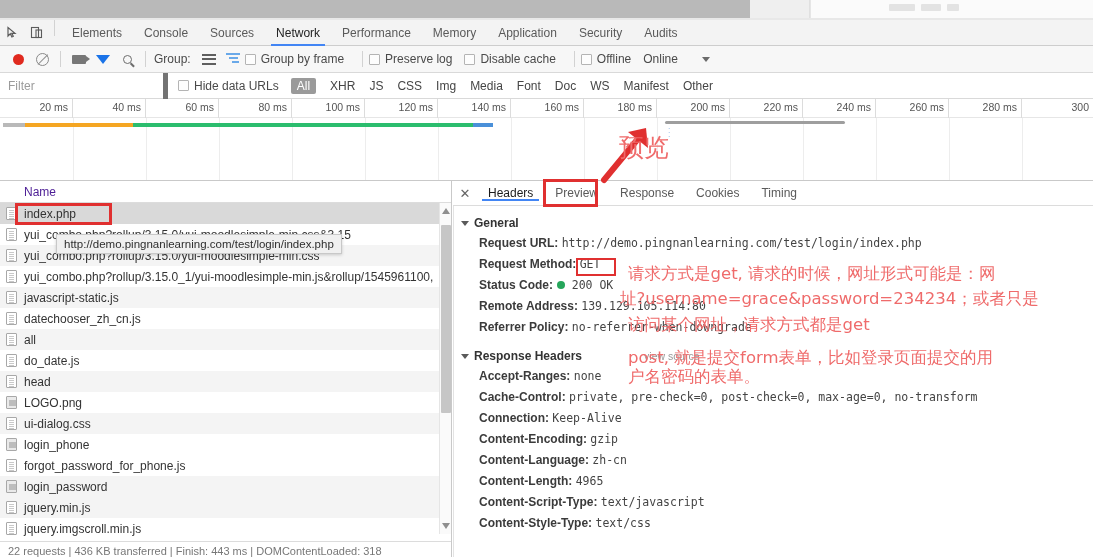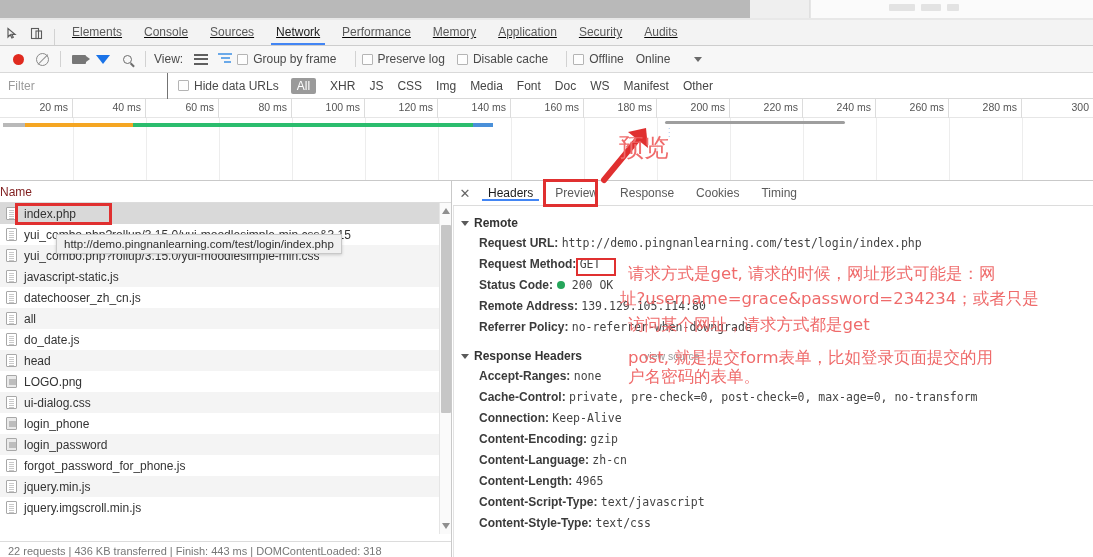--- a/index.html
+++ b/index.html
@@ -12,21 +12,21 @@
   .ts-dark{ position:absolute; left:0; top:0; width:750px; height:18px; background:#b9b9b9; }
   .ts-panelA{ position:absolute; left:750px; top:0; width:60px; height:18px;
      background:#efefef; border-right:1px solid #e0e0e0;}
   .ts-panelB{ position:absolute; left:810px; top:0; width:283px; height:18px;
      background:#fbfbfb; border-left:1px solid #e6e6e6;}
   .ts-ghost{ position:absolute; top:4px; height:7px; background:#e3e3e3; border-radius:1px;}
   .top-underline{ position:absolute;left:0;top:18px;width:1093px;height:2px;background:#e8e8e8;}
 
   
   .tabbar{ position:absolute; left:0; top:20px; width:1093px; height:26px;
-    background:#f3f3f3; border-bottom:1px solid #cdcdcd; display:flex; align-items:flex-end;text-decoration:underline;}
+    background:#f3f3f3; border-bottom:1px solid #cdcdcd; display:flex; align-items:flex-start;}
   .icon-btn{ width:24px; height:24px; display:flex; align-items:center; justify-content:center;
     cursor:default;}
   .vsep{ width:1px; height:16px; background:#d2d2d2; margin:0 6px;}
   .tab{ height:26px; padding:0 11px; display:flex; align-items:center; font-size:12px;
     color:#5a5a5a; position:relative; white-space:nowrap;}
   .tab.active{ color:#222; }
   .tab.active:after{ content:""; position:absolute; left:6px; right:6px; bottom:0;
     height:2px; background:#4285f4;}
 
   
@@ -57,21 +57,21 @@
     display:inline-block; vertical-align:-1px; border-radius:1px;}
   .tb-item{ display:flex;align-items:center;gap:5px;margin-right:12px;white-space:nowrap;}
   .caret-dn{ width:0;height:0;border-left:4px solid transparent;border-right:4px solid transparent;
     border-top:5px solid #6b6b6b;}
 
   
   .filterbar{ position:absolute; left:0; top:73px; width:1093px; height:26px;
     background:#fff; border-bottom:1px solid #d9d9d9; display:flex; align-items:center;
     font-size:12px; color:#4a4a4a;}
   .filter-input{ width:168px; height:26px; line-height:26px; padding-left:8px;
-    color:#9b9b9b; border-right:1px solid #737373;}
+    color:#9b9b9b; border-right:5px solid #737373;}
   .ftype{ padding:1px 6px; border-radius:2px; margin-right:2px; color:#454545;}
   .ftype.sel{ background:#9a9a9a; color:#fff;}
 
   
   .overview{ position:absolute;left:0;top:99px;width:1093px;height:82px;background:#fff;
     border-bottom:1px solid #c9c9c9; overflow:hidden;}
   .ruler{ position:absolute;left:0;top:0;width:1093px;height:19px;
     border-bottom:1px solid #e6e6e6;}
   .tick{ position:absolute;top:0;height:19px;font-size:10.5px;color:#555;
     border-right:1px solid #dcdcdc; text-align:right; padding-right:4px; line-height:17px;}
@@ -81,22 +81,22 @@
   .ov-orange{ background:#f5a623;}
   .ov-green{ background:#2bbd6e;}
   .ov-blue{ background:#4a90d9;}
   .ov-slider{ position:absolute; top:22px; left:665px; width:180px; height:3px;
     background:#9e9e9e; border-radius:2px;}
   .ov-dots{ position:absolute; left:668px; top:28px; font-size:7px; color:#8ab4e8; line-height:4px;}
 
   
   .leftpane{ position:absolute; left:0; top:181px; width:452px; height:376px;
     background:#fff; border-right:1px solid #c9c9c9; overflow:hidden;}
-  .lp-head{ height:22px; border-bottom:1px solid #dcdcdc; font-size:12px; color:#7f1d1d;
-    display:flex; align-items:center; padding-left:0; background:#fff;}
+  .lp-head{ height:22px; border-bottom:1px solid #dcdcdc; font-size:12px; color:#4c1d95;
+    display:flex; align-items:center; padding-left:24px; background:#fff;}
   .row{ height:21px; display:flex; align-items:center; font-size:12px; color:#333;
     padding-left:6px; white-space:nowrap; overflow:hidden;}
   .row.alt{ background:#f4f4f4;}
   .row.sel{ background:#d9d9d9;}
   .fico{ width:11px; height:13px; border:1px solid #a8a8a8; background:#fff; margin-right:7px;
     flex:0 0 auto; position:relative; border-radius:1px;}
   .fico.doc:before{ content:""; position:absolute; left:2px; top:2px; right:2px; height:1px;
     background:#c9c9c9; box-shadow:0 2px 0 #c9c9c9, 0 4px 0 #c9c9c9, 0 6px 0 #c9c9c9, 0 8px 0 #c9c9c9;}
   .fico.img{ background:#eaeaea;}
   .fico.img:before{ content:""; position:absolute; left:2px; top:3px; width:7px; height:6px;
@@ -202,21 +202,21 @@
     <div class="icon-btn">
         <div class="cam"></div>
       </div>
     <div class="icon-btn">
         <div class="funnel"></div>
       </div>
     <div class="icon-btn">
         <div class="mag"></div>
       </div>
     <div class="vsep"></div>
-    <span class="lbl">View:</span>
+    <span class="lbl">Group:</span>
     <div class="icon-btn">
       <div class="viewicon1">
           <i></i>
           <i></i>
           <i></i>
         </div>
     </div>
     <div class="icon-btn">
       <div class="viewicon2" style="width:14px">
         <i style="width:14px"></i>
@@ -317,20 +317,24 @@
       <span>index.php</span>
       </div>
     <div class="row">
       <span class="fico doc"></span>
       <span>yui_combo.php?rollup/3.15.0/yui-moodlesimple-min.css&amp;3.15</span>
       </div>
     <div class="row alt">
       <span class="fico doc"></span>
       <span>yui_combo.php?rollup/3.15.0/yui-moodlesimple-min.css</span>
       </div>
+    <div class="row">
+      <span class="fico doc"></span>
+      <span>yui_combo.php?rollup/3.15.0_1/yui-moodlesimple-min.js&amp;rollup/1545961100,</span>
+      </div>
     <div class="row alt">
       <span class="fico doc"></span>
       <span>javascript-static.js</span>
       </div>
     <div class="row">
       <span class="fico doc"></span>
       <span>datechooser_zh_cn.js</span>
       </div>
     <div class="row alt">
       <span class="fico doc"></span>
@@ -349,27 +353,27 @@
       <span>LOGO.png</span>
       </div>
     <div class="row alt">
       <span class="fico doc"></span>
       <span>ui-dialog.css</span>
       </div>
     <div class="row">
       <span class="fico img"></span>
       <span>login_phone</span>
       </div>
+    <div class="row">
+      <span class="fico doc"></span>
+      <span>forgot_password_for_phone.js</span>
+      </div>
     <div class="row alt">
       <span class="fico img"></span>
       <span>login_password</span>
-      </div>
-    <div class="row">
-      <span class="fico doc"></span>
-      <span>forgot_password_for_phone.js</span>
       </div>
     <div class="row alt">
       <span class="fico doc"></span>
       <span>jquery.min.js</span>
       </div>
     <div class="row">
       <span class="fico doc"></span>
       <span>jquery.imgscroll.min.js</span>
       </div>
 
@@ -392,21 +396,21 @@
       <div class="rp-x">✕</div>
       <div class="rtab active">Headers</div>
       <div class="rtab">Preview</div>
       <div class="rtab">Response</div>
       <div class="rtab">Cookies</div>
       <div class="rtab">Timing</div>
     </div>
 
     <div class="section">
       <span class="tri"></span>
-      <span>Remote</span>
+      <span>General</span>
     </div>
     <div class="hrow">
       <span class="hkey">Request URL:</span>
       <span class="hval">http://demo.pingnanlearning.com/test/login/index.php</span>
     </div>
     <div class="hrow">
       <span class="hkey">Request Method:</span>
       <span class="hval">GET</span>
     </div>
     <div class="hrow">

